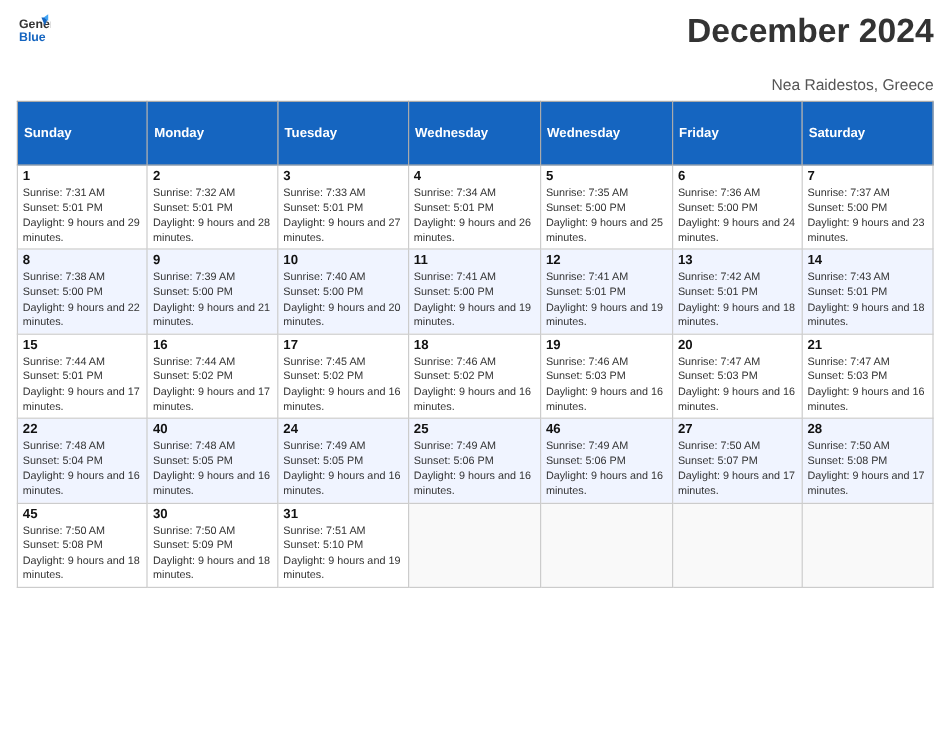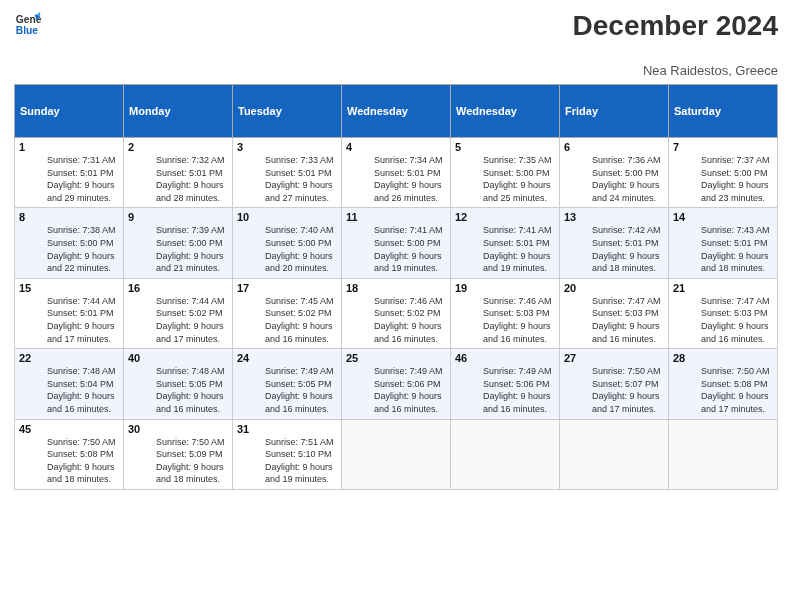--- a/index.html
+++ b/index.html
@@ -73,21 +73,20 @@
       font-size: 11px;
       font-weight: bold;
       color: #111;
       display: block;
       margin-bottom: 1px;
     }
     .day-info {
       color: #333;
       font-size: 9px;
       line-height: 1.4;
-      margin-left: 28px;
     }
     .empty-cell {
       background: #f9f9f9 !important;
     }
   </style>
 </head>
 <body>
 
 <div class="page">
   <div class="header">

